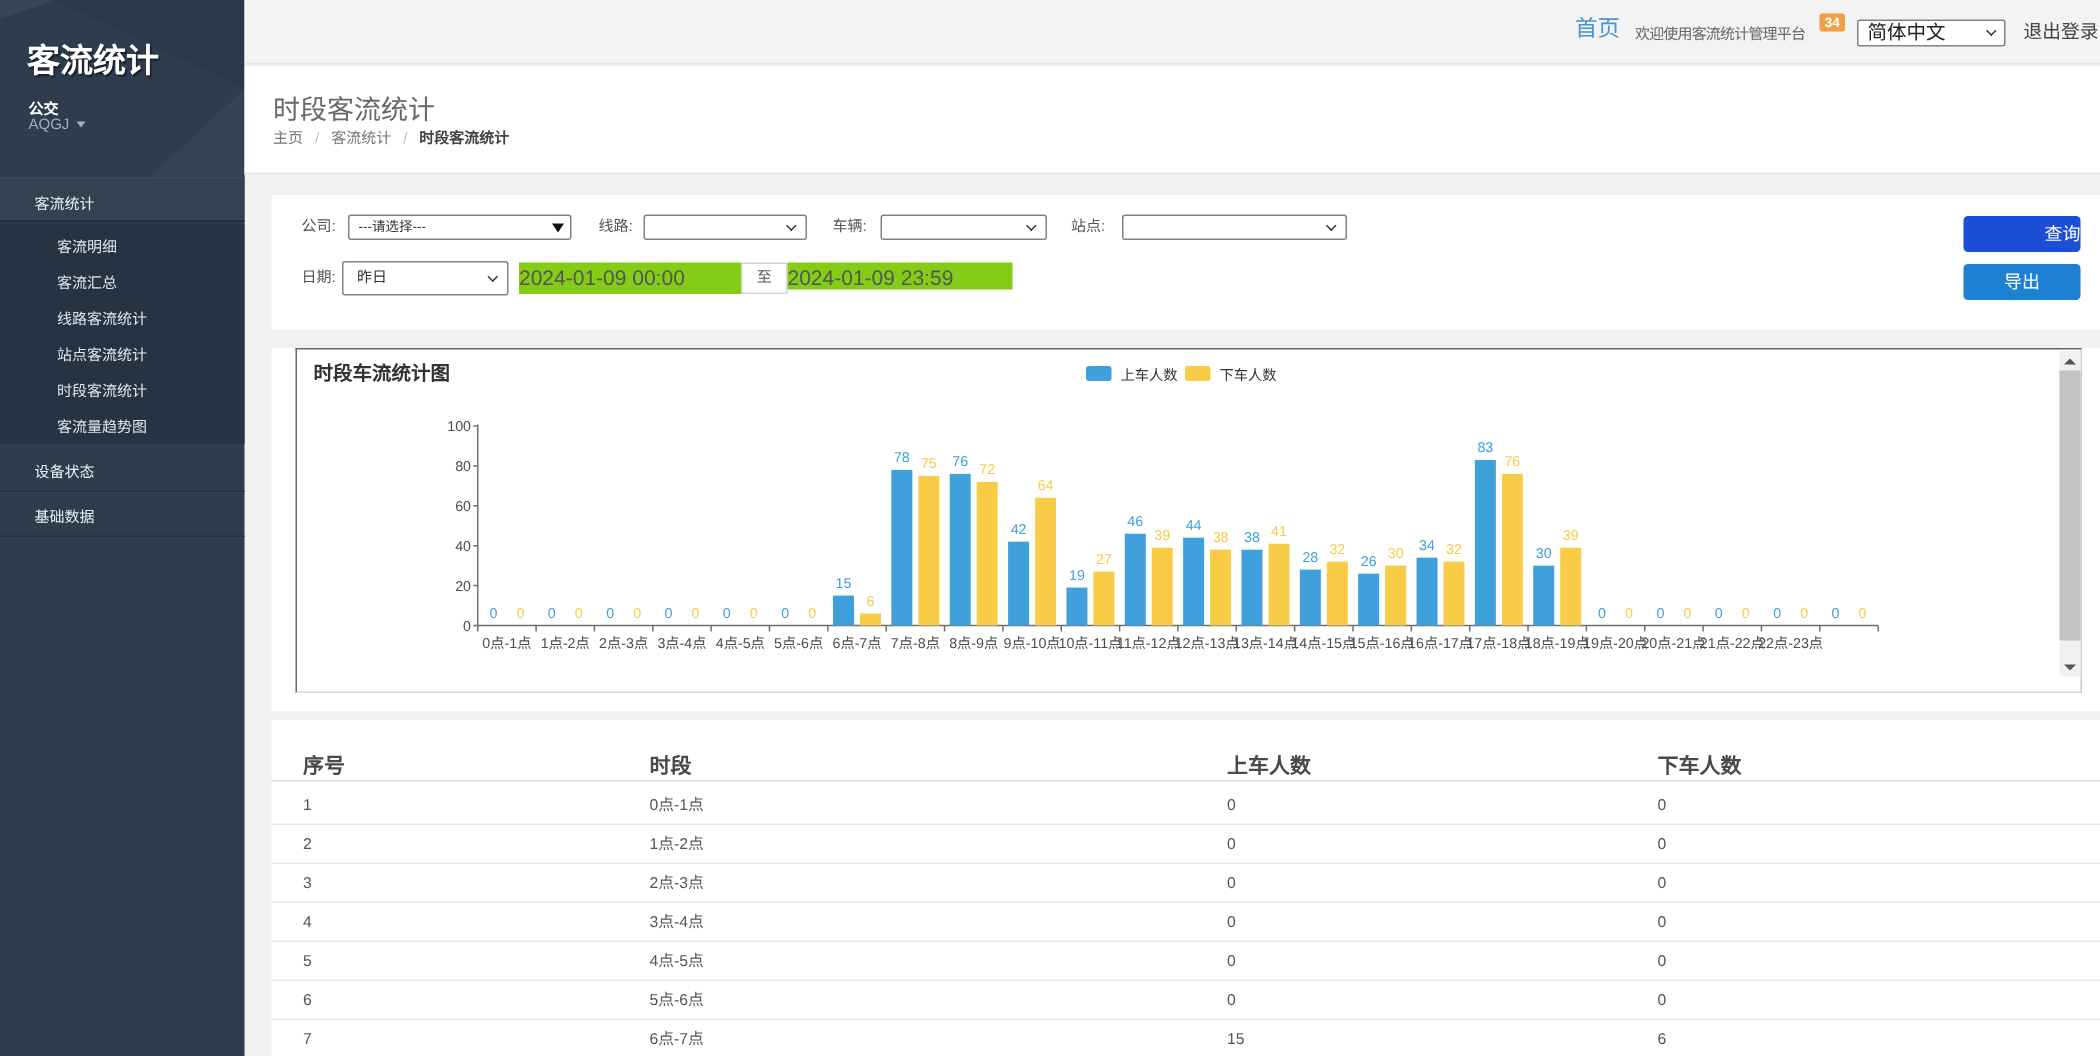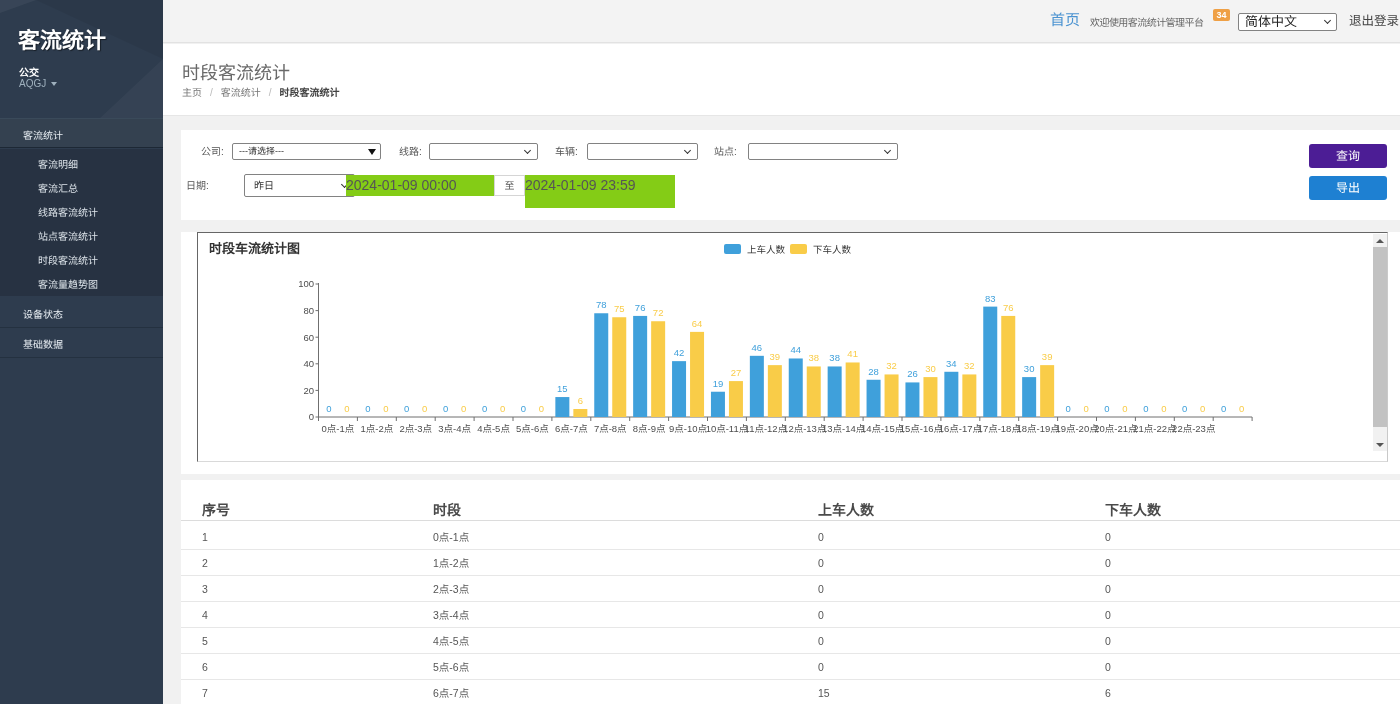--- a/index.html
+++ b/index.html
@@ -79,26 +79,26 @@
     <span class="chev"></span>
   </div>
 <div class="lab" style="left:555px;top:145px;">车辆:</div>
 <div class="selbox" style="left:587px;top:143px;width:111px;height:17px;">
     <span class="chev"></span>
   </div>
 <div class="lab" style="left:714px;top:145px;">站点:</div>
 <div class="selbox" style="left:748px;top:143px;width:150px;height:17px;">
     <span class="chev"></span>
   </div>
-<div class="lab" style="left:186px;top:179px;">日期:</div>
-<div class="selbox nw" style="left:244px;top:174px;width:111px;height:23px;font-size:10px;color:#333;line-height:21px;padding-left:9px;">昨日<span class="chev"></span></div>
+<div class="lab" style="left:201px;top:179px;">日期:</div>
+<div class="selbox nw" style="left:228px;top:174px;width:111px;height:23px;font-size:10px;color:#333;line-height:21px;padding-left:9px;">昨日<span class="chev"></span></div>
 <div class="gin nw" style="left:346px;top:175px;width:148px;height:21px;">2024-01-09 00:00</div>
 <div class="abs nw" style="left:494px;top:175px;width:31px;height:21px;background:#fff;border:1px solid #d5d5d5;font-size:10px;color:#555;text-align:center;line-height:19px;">至</div>
-<div class="gin nw" style="left:525px;top:175px;width:150px;height:33px;">2024-01-09 23:59</div>
-<div class="btn" style="top:144px;background:#4c1d95;">查询</div>
+<div class="gin nw" style="left:525px;top:175px;width:150px;height:18px;">2024-01-09 23:59</div>
+<div class="btn" style="top:144px;background:#1d4ed8;text-align:right;">查询</div>
 <div class="btn" style="top:176px;background:#1e80d2;">导出</div>
 <div class="card" style="top:232px;height:242px;"></div>
 <div class="abs" style="left:197px;top:232px;width:1191px;height:230px;border-top:1px solid #666;border-left:1px solid #666;border-right:1px solid #c9c9c9;border-bottom:1px solid #d9d9d9;background:#fff;"></div>
 <div class="abs nw" style="left:209px;top:238px;font-size:13px;font-weight:bold;color:#333;">时段车流统计图</div>
 <svg width="1174" height="228" viewBox="0 0 1174 228" style="position:absolute;left:198px;top:233px;font-family:'Liberation Sans',sans-serif;">
 <line x1="120.5" y1="50" x2="120.5" y2="184" stroke="#6f6f6f" stroke-width="1"></line>
 <line x1="120.5" y1="184" x2="1054.1" y2="184" stroke="#6f6f6f" stroke-width="1"></line>
 <line x1="117.5" y1="184.0" x2="120.5" y2="184.0" stroke="#6f6f6f" stroke-width="1"></line>
 <text x="116.0" y="187.4" text-anchor="end" font-size="9.5" fill="#4d4d4d">0</text>
 <line x1="117.5" y1="157.4" x2="120.5" y2="157.4" stroke="#6f6f6f" stroke-width="1"></line>

